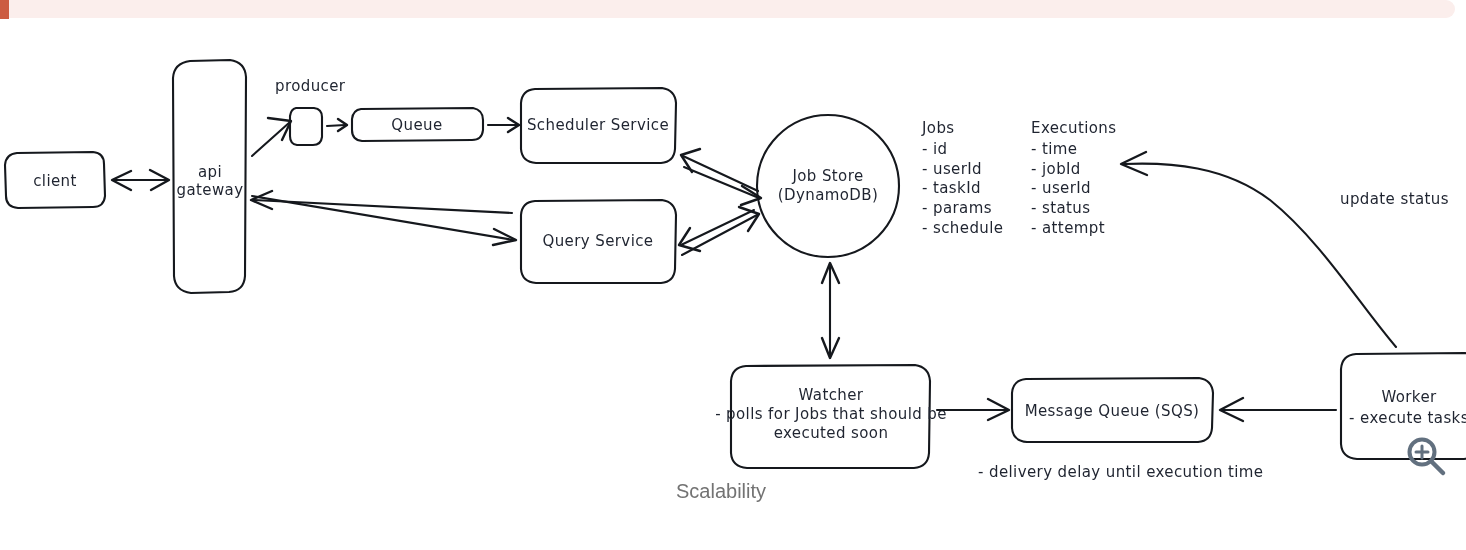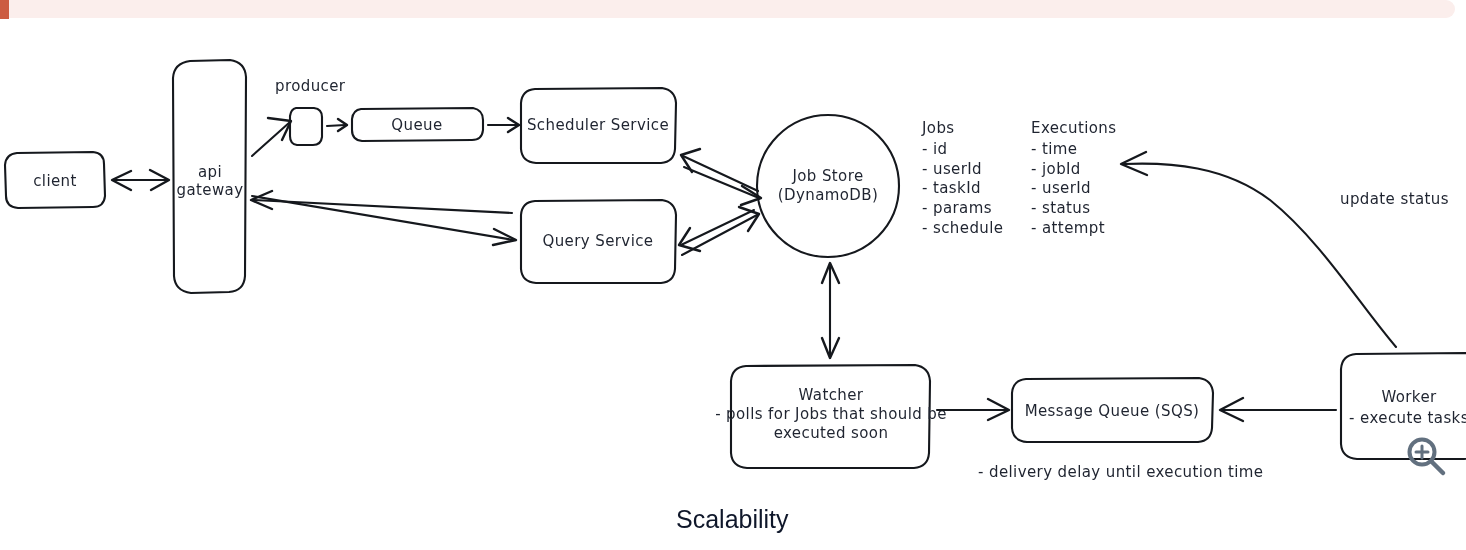--- a/index.html
+++ b/index.html
@@ -58,24 +58,24 @@
   }
   .sk-head {
     fill: none;
     stroke: #15181d;
     stroke-width: 2.4;
     stroke-linecap: round;
     stroke-linejoin: round;
   }
   .caption {
     position: absolute;
-    left: 676px; top: 505px;
+    left: 676px; top: 480px;
     font-family: "Liberation Sans", sans-serif;
-    font-size: 25px;
-    color: #0f172a;
+    font-size: 20px;
+    color: #737373;
     white-space: nowrap;
   }
   .cursor-mag {
     position: absolute;
     left: 1404px; top: 434px;
     width: 46px; height: 46px;
     pointer-events: none;
   }
 </style>
 </head>

